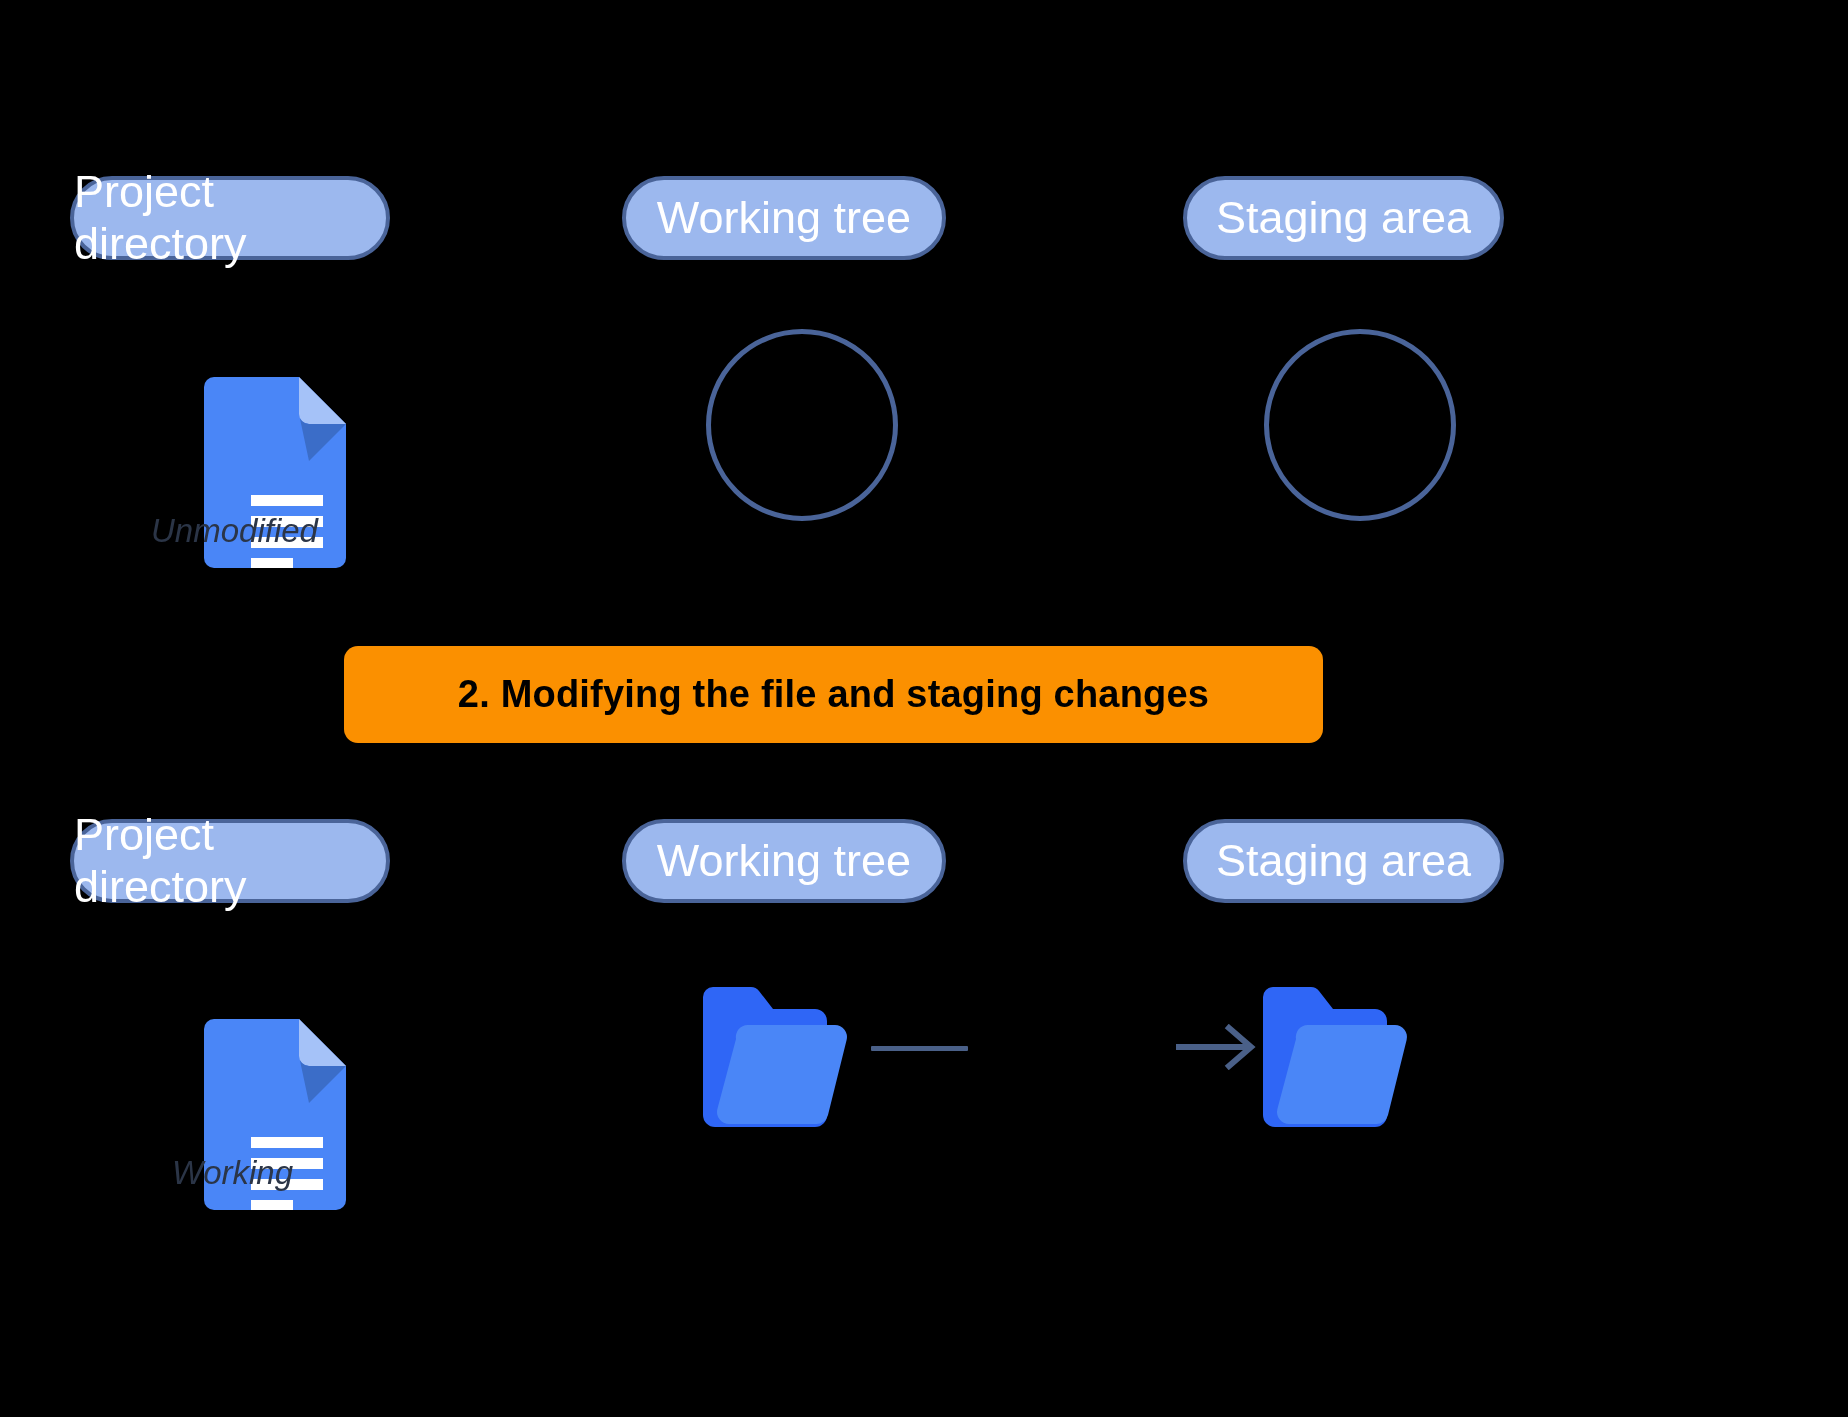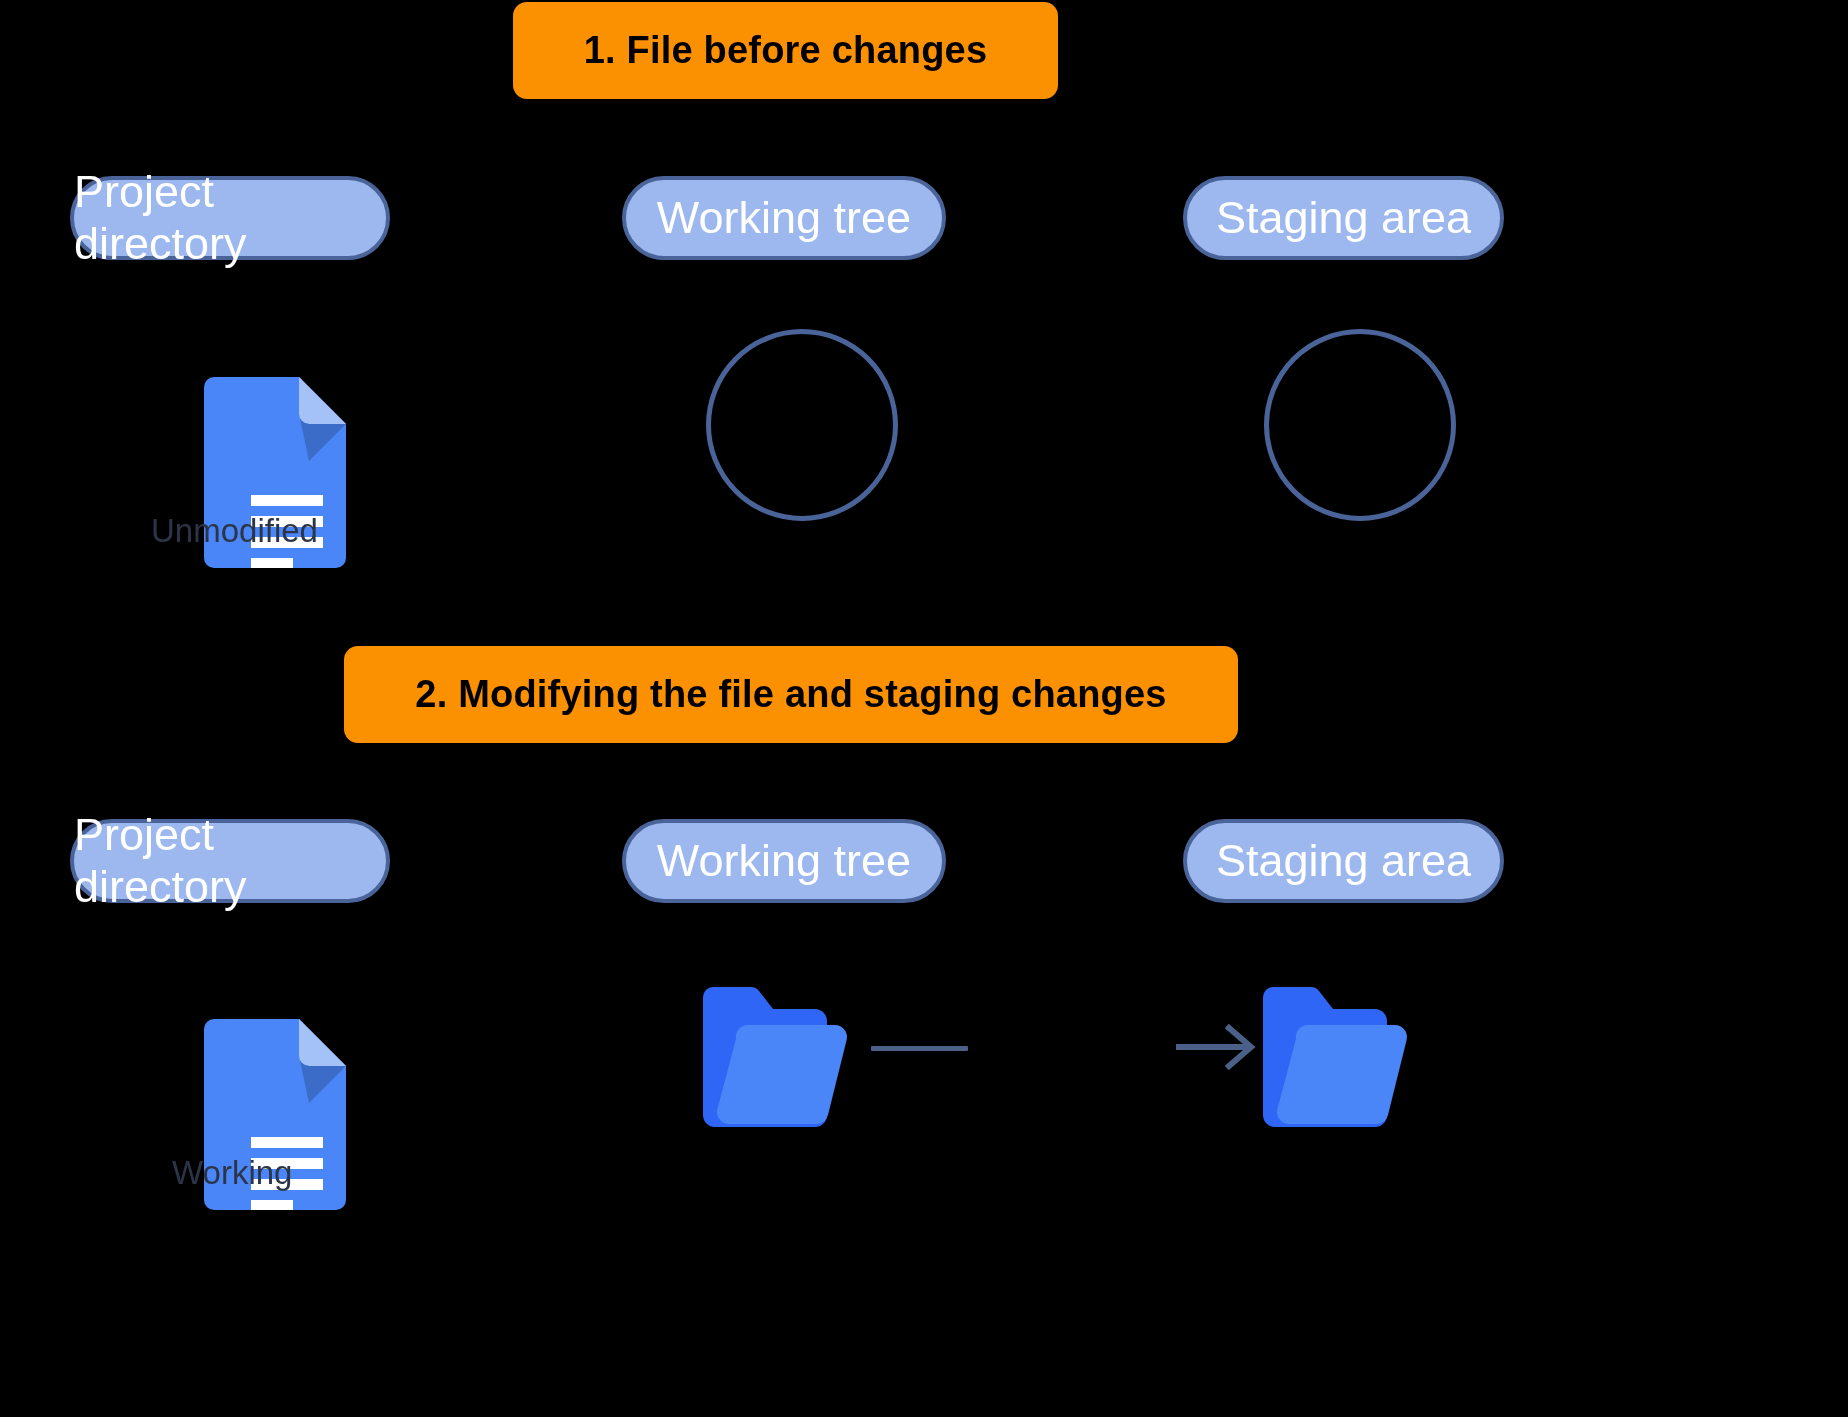--- a/index.html
+++ b/index.html
@@ -29,21 +29,21 @@
     display: flex;
     align-items: center;
     justify-content: center;
     letter-spacing: 0.2px;
   }
   #banner-1 {
     left: 513px; top: 2px; width: 545px; height: 97px;
     font-size: 38px;
   }
   #banner-2 {
-    left: 344px; top: 646px; width: 894px; height: 97px;
+    left: 344px; top: 646px; width: 979px; height: 97px;
     font-size: 38px;
   }
 
   
   .pill {
     position: absolute;
     background: #9cb8ee;
     border: 4px solid #4a6499;
     border-radius: 60px;
     color: #ffffff;
@@ -73,20 +73,21 @@
   }
   #doc-s1 { left: 204px; top: 377px; }
   #doc-s2 { left: 204px; top: 1019px; }
 
   
   .status-caption {
     position: absolute;
     color: #2b3547;
     font-size: 33px;
     white-space: nowrap;
+    font-style: italic;
   }
   #caption-unmodified { left: 151px; top: 512px; }
   #caption-modified   { left: 172px; top: 1154px; }
 
   
   .empty-circle {
     position: absolute;
     width: 192px;
     height: 192px;
     border: 5px solid #4a6499;
@@ -119,21 +120,20 @@
     width: 80px;
     height: 46px;
   }
   #arrow-to-staging { left: 1176px; top: 1024px; }
 </style>
 </head>
 <body>
 
 <div id="canvas">
 
-  <div class="banner" id="banner-1">1. File before changes</div>
 
   <div class="pill" id="pill-s1-project">Project directory</div>
 
   <div class="pill" id="pill-s1-working">Working tree</div>
 
   <div class="pill" id="pill-s1-staging">Staging area</div>
 
   <div class="doc-icon" id="doc-s1">
     <svg viewBox="0 0 142 191" width="142" height="191" aria-hidden="true">
       <path d="M10 0 H95 L142 47 V181 a10 10 0 0 1 -10 10 H10 a10 10 0 0 1 -10 -10 V10 A10 10 0 0 1 10 0 Z" fill="#4a86f7"></path>

